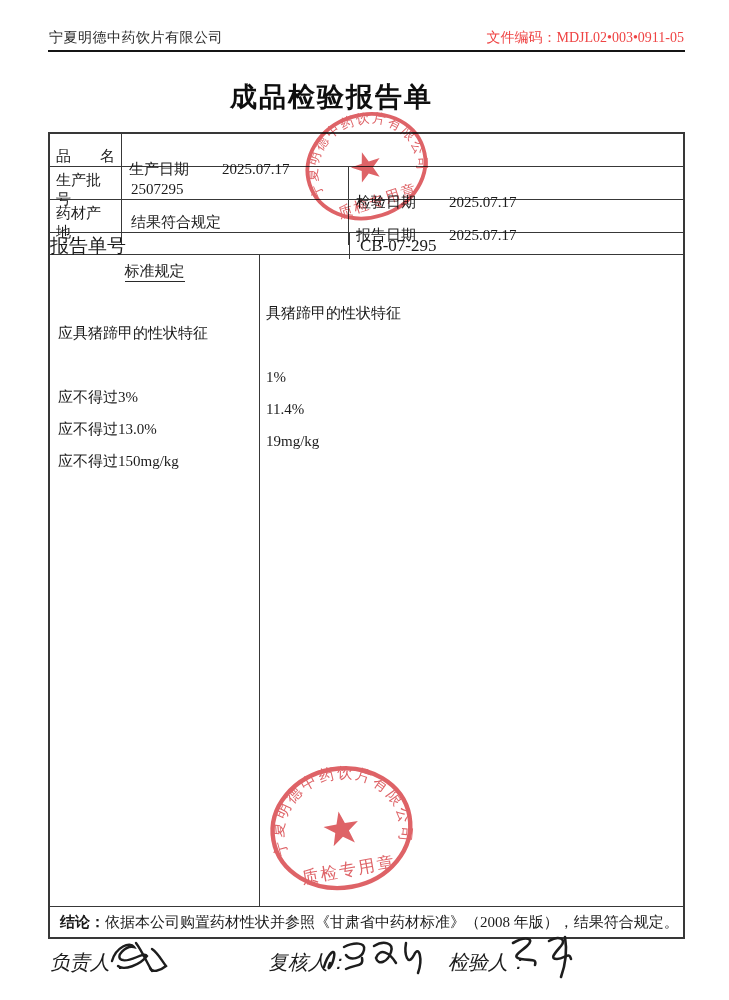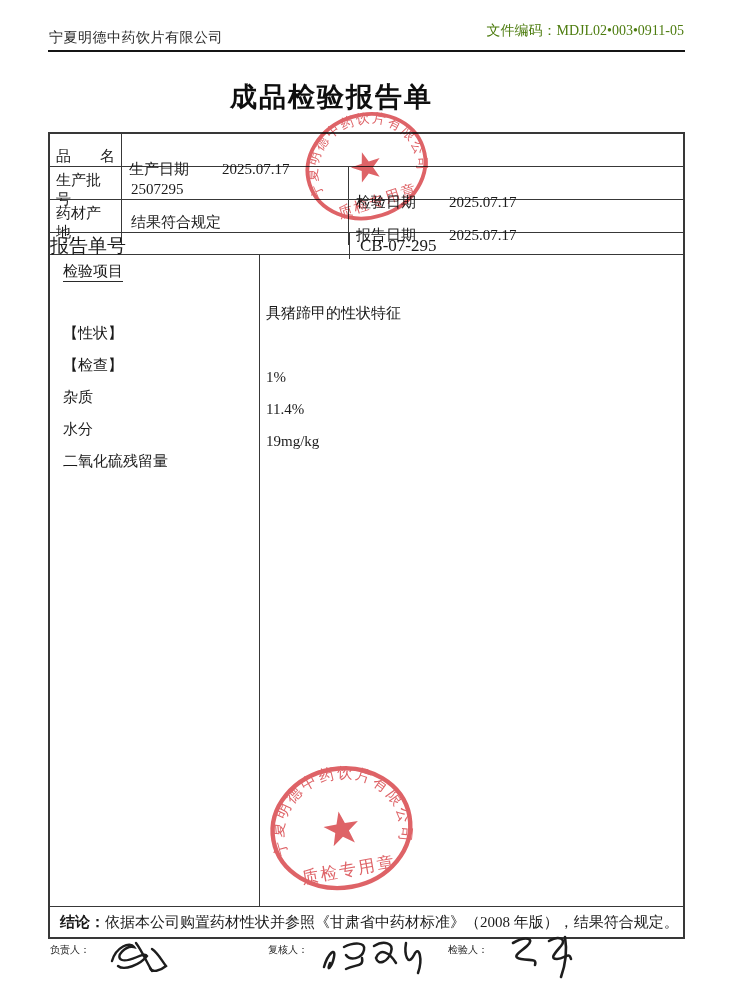--- a/index.html
+++ b/index.html
@@ -2,21 +2,21 @@
 <html><head>
 <meta charset="utf-8">
 <style>
   html,body{margin:0;padding:0;background:#fff;}
   .page{
     position:relative;width:729px;height:1000px;background:#fff;overflow:hidden;
     font-family:"Liberation Serif","DejaVu Serif",serif;color:#1b1b1b;
   }
   
   .hdr-left{position:absolute;left:49px;top:29px;font-size:14px;letter-spacing:.5px;color:#2a2a2a;}
-  .hdr-right{position:absolute;right:45px;top:22px;font-size:14px;color:#4d7c0f;}
+  .hdr-right{position:absolute;right:45px;top:29px;font-size:14px;color:#ef4444;}
   .hdr-rule{position:absolute;left:48px;top:50px;width:637px;height:2px;background:#151515;}
   
   .doc-title{position:absolute;left:0;top:79px;width:663px;text-align:center;
     font-size:27px;font-weight:bold;letter-spacing:2px;color:#0e0e0e;}
   
   .report-table{position:absolute;left:48px;top:132px;width:633px;border:2px solid #383838;background:transparent;}
   .info-row{display:grid;grid-template-columns:72px 227px 1fr;height:32px;border-bottom:1px solid #383838;}
   .cell{display:flex;align-items:center;font-size:15px;}
   .c-label{padding:0 6px;border-right:1px solid #383838;justify-content:space-between;}
   .c-label.single{justify-content:flex-start;letter-spacing:0;}
@@ -37,21 +37,21 @@
   .items{margin-top:35px;}
   .item{height:32px;line-height:32px;font-size:15px;white-space:nowrap;}
   .col1 .item{padding-left:13px;}
   .col2 .item{padding-left:8px;}
   .col3 .item{padding-left:6px;}
   
   .conclusion{height:30px;display:flex;align-items:center;padding-left:10px;font-size:15px;white-space:nowrap;}
   .conclusion .cl{font-weight:bold;margin-right:0;}
   
   .sigrow{position:absolute;left:48px;top:937px;width:650px;height:62px;}
-  .sig-label{position:absolute;top:6px;font-size:10px;}
+  .sig-label{position:absolute;top:12px;font-size:20px;font-style:italic;}
   .sig-svg{position:absolute;}
   
   .stamp{position:absolute;mix-blend-mode:multiply;opacity:.84;}
   .stamp svg{display:block;}
   .stamp-top{left:303px;top:111px;transform:rotate(-18deg);}
   .stamp-bottom{left:268px;top:764px;transform:rotate(-10deg);}
 </style>
 </head>
 <body>
 
@@ -93,28 +93,28 @@
         <span>2025.07.17</span>
       </div>
     </div>
 
     <div class="reportno-row">
       <div class="rn-label">报告单号</div>
       <div class="rn-value">CB-07-295</div>
     </div>
 
     <div class="inspect">
-      <div class="icol b col1">
-        <div class="ihead left"><span>检验项目</span></div>
+      <div class="icol b col2">
+        <div class="ihead center"><span>标准规定</span></div>
         <div class="items">
-          <div class="item">【性状】</div>
-          <div class="item">【检查】</div>
-          <div class="item">杂质</div>
-          <div class="item">水分</div>
-          <div class="item">二氧化硫残留量</div>
+          <div class="item">应具猪蹄甲的性状特征</div>
+          <div class="item"></div>
+          <div class="item">应不得过3%</div>
+          <div class="item">应不得过13.0%</div>
+          <div class="item">应不得过150mg/kg</div>
         </div>
       </div>
       <div class="icol col3">
         <div class="items">
           <div class="item">具猪蹄甲的性状特征</div>
           <div class="item"></div>
           <div class="item">1%</div>
           <div class="item">11.4%</div>
           <div class="item">19mg/kg</div>
         </div>

